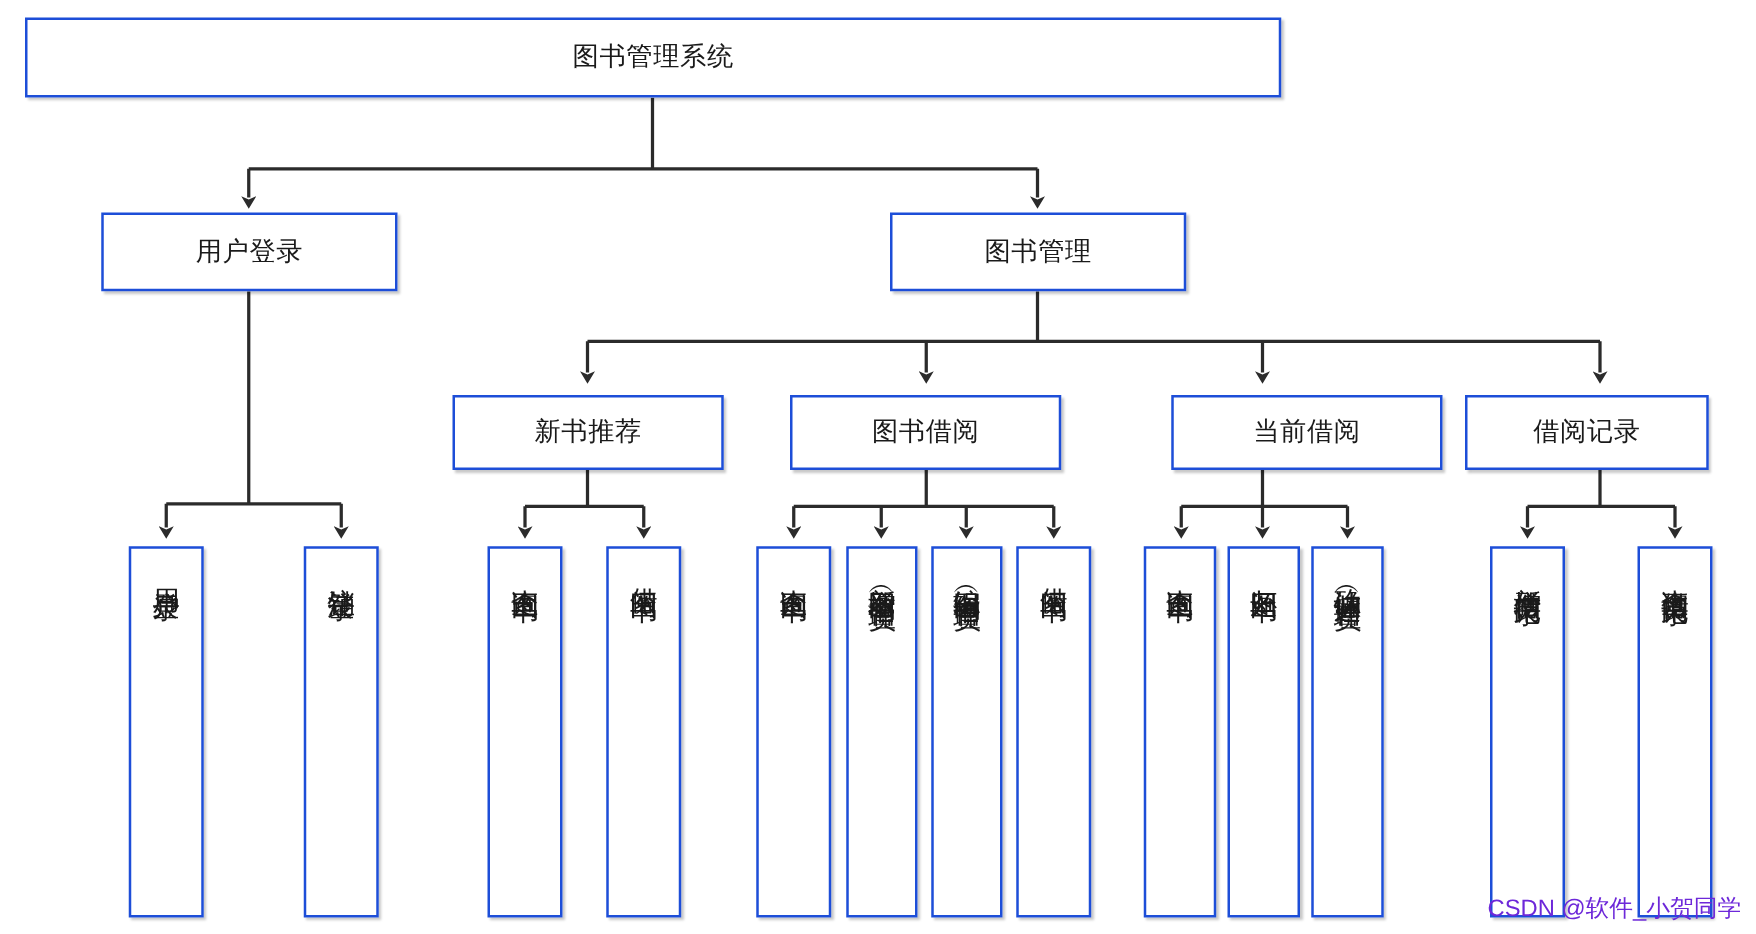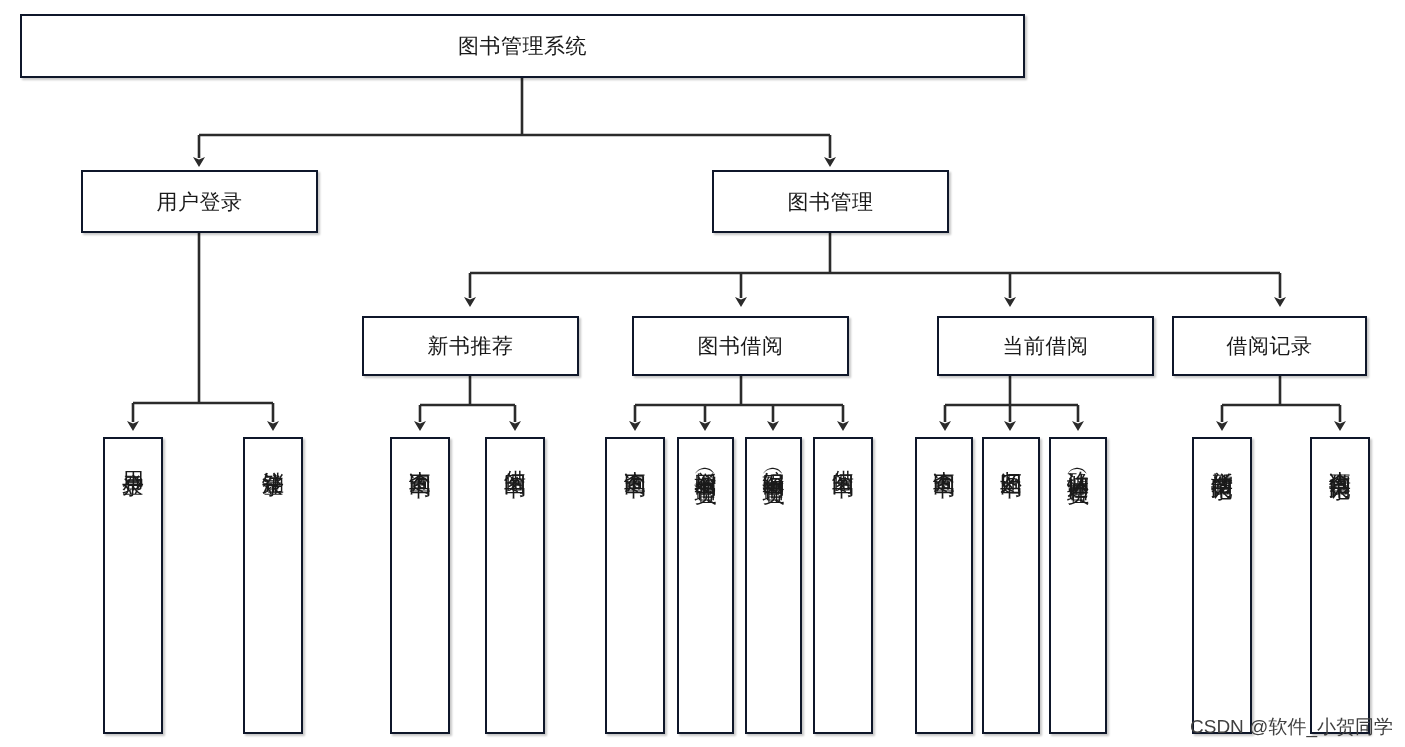--- a/index.html
+++ b/index.html
@@ -21,21 +21,21 @@
     position: absolute;
     left: 0;
     top: 0;
     width: 1405px;
     height: 747px;
   }
   .node-box {
     position: absolute;
     box-sizing: border-box;
     background: #ffffff;
-    border: 2px solid #0f172a;
+    border: 2px solid #1d4ed8;
     box-shadow: 2px 2px 2px rgba(0,0,0,0.22);
     display: flex;
     align-items: center;
     justify-content: center;
     z-index: 3;
   }
   .node-label {
     color: #1a1a1a;
     font-size: 21px;
     line-height: 1.12;
@@ -53,21 +53,21 @@
     white-space: nowrap;
     font-size: 22px;
     letter-spacing: 2px;
     line-height: 1;
   }
   .watermark {
     position: absolute;
     left: 1190px;
     top: 714px;
     font-size: 19px;
-    color: #404040;
+    color: #6d28d9;
     white-space: nowrap;
     z-index: 6;
     pointer-events: none;
   }
 </style>
 </head>
 <body>
 
 <div id="diagram-root">
 

